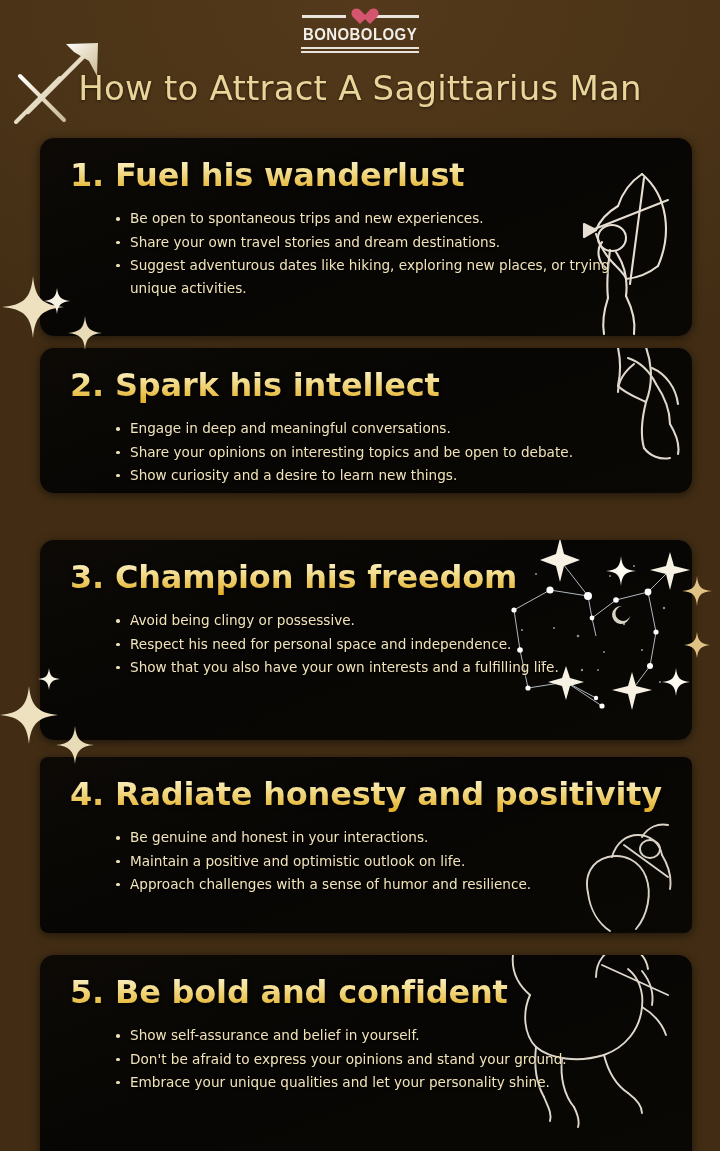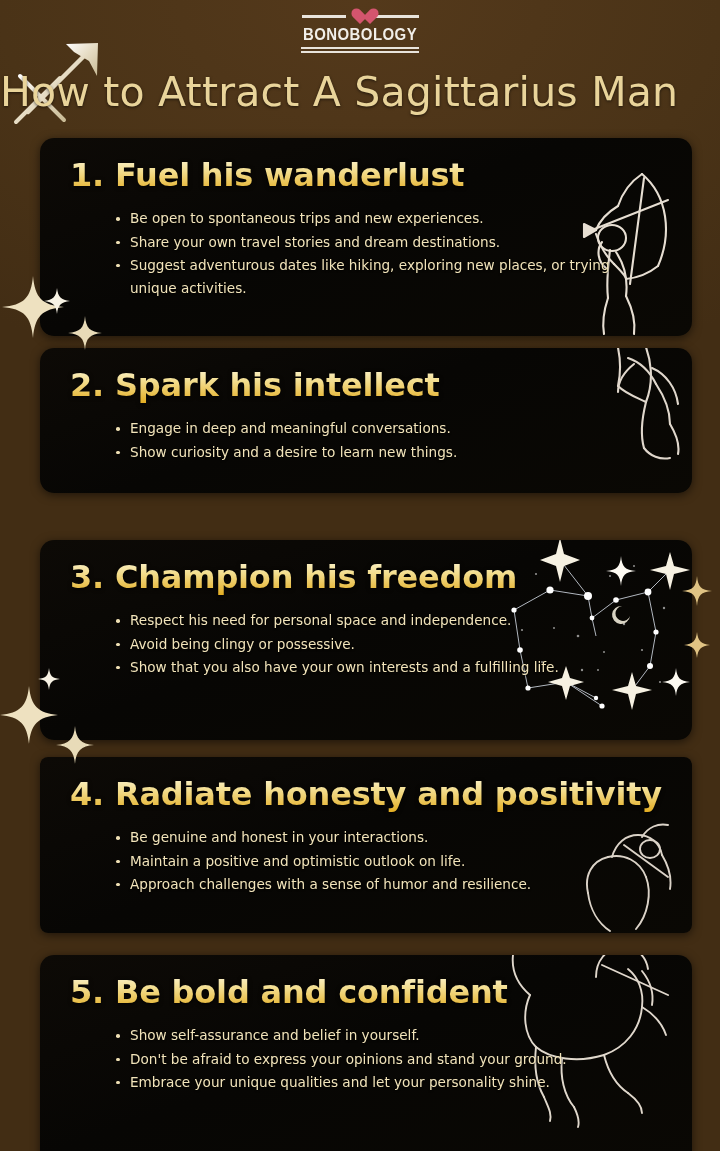--- a/index.html
+++ b/index.html
@@ -24,22 +24,22 @@
   .heart:before,.heart:after{content:"";position:absolute;width:10px;height:15px;
     background:#d4556e;border-radius:10px 10px 0 0;top:1px;}
   .heart:before{left:9px;transform:rotate(-45deg);transform-origin:0 100%;}
   .heart:after{left:9px;transform:rotate(45deg);transform-origin:100% 100%;}
   .logo-word{font-family:"Liberation Sans",sans-serif;font-weight:bold;
     color:#f2efe9;font-size:17px;letter-spacing:.5px;
     transform:scaleX(.88);margin:1px 0 2px;white-space:nowrap;}
   .logo-underline{width:118px;height:2px;background:#e9e4dc;margin:0 auto;}
   .logo-underline2{width:118px;height:2px;background:#e9e4dc;margin:2px auto 0;}
 
-  .title{position:absolute;left:0;right:0;top:68px;
-    font-size:41px;color:#e9d49a;letter-spacing:.2px;
+  .title{position:absolute;left:0;right:0;top:68px;text-align:center;
+    font-size:34px;color:#e9d49a;letter-spacing:.2px;
     font-family:"DejaVu Sans",sans-serif;font-weight:400;
     text-shadow:0 1px 3px rgba(0,0,0,.6);}
 
   .sag-glyph{position:absolute;left:6px;top:26px;width:108px;height:108px;}
 
   
   .card{position:absolute;left:40px;width:652px;
     background:linear-gradient(160deg,#0d0a06 0%,#070604 45%,#0a0804 100%);
     border-radius:14px;overflow:hidden;
     box-shadow:0 2px 10px rgba(0,0,0,.55);}
@@ -164,20 +164,21 @@
         <path d="M142 16 C132 24 126 34 126 44"></path>
       </g>
     </svg>
     <div class="card-inner">
       <h2>
         <span class="num">2.</span>
         <span>Spark his intellect</span>
       </h2>
       <ul>
         <li>Engage in deep and meaningful conversations.</li>
+        <li>Share your opinions on interesting topics and be open to debate.</li>
         <li>Show curiosity and a desire to learn new things.</li>
       </ul>
     </div>
   </div>
 
   <div class="card c3">
     <svg class="card-art" viewBox="0 0 200 196" preserveAspectRatio="xMaxYMid slice">
       <g stroke="#cfd6e0" stroke-width="1" fill="none" opacity=".85">
         <path d="M68 20 L96 56 L58 50 L22 70 L28 110 L36 148 L74 142 L110 166"></path>
         <path d="M96 56 L100 78 L124 60 L156 52 L178 30"></path>
@@ -226,22 +227,22 @@
         <path d="M74 126 L78 138 L92 142 L78 146 L74 160 L70 146 L56 142 L70 138 Z"></path>
       </g>
       <path d="M130 66 a9 9 0 1 0 8 10 a7.5 7.5 0 1 1 -8 -10 Z" fill="#f0ead8" opacity=".9"></path>
     </svg>
     <div class="card-inner">
       <h2>
         <span class="num">3.</span>
         <span>Champion his freedom</span>
       </h2>
       <ul>
+        <li>Avoid being clingy or possessive.</li>
         <li>Respect his need for personal space and independence.</li>
-        <li>Avoid being clingy or possessive.</li>
         <li class="justify">Show that you also have your own interests and a fulfilling life.</li>
       </ul>
     </div>
   </div>
 
   <div class="card c4">
     <svg class="card-art" viewBox="0 0 200 176" preserveAspectRatio="xMaxYMax meet">
       <g fill="none" stroke="#f3eade" stroke-width="1.9" stroke-linecap="round" stroke-linejoin="round" opacity=".9">
         <path d="M96 136 C92 118 100 104 116 100"></path>
         <path d="M116 100 C132 96 148 104 154 120"></path>

